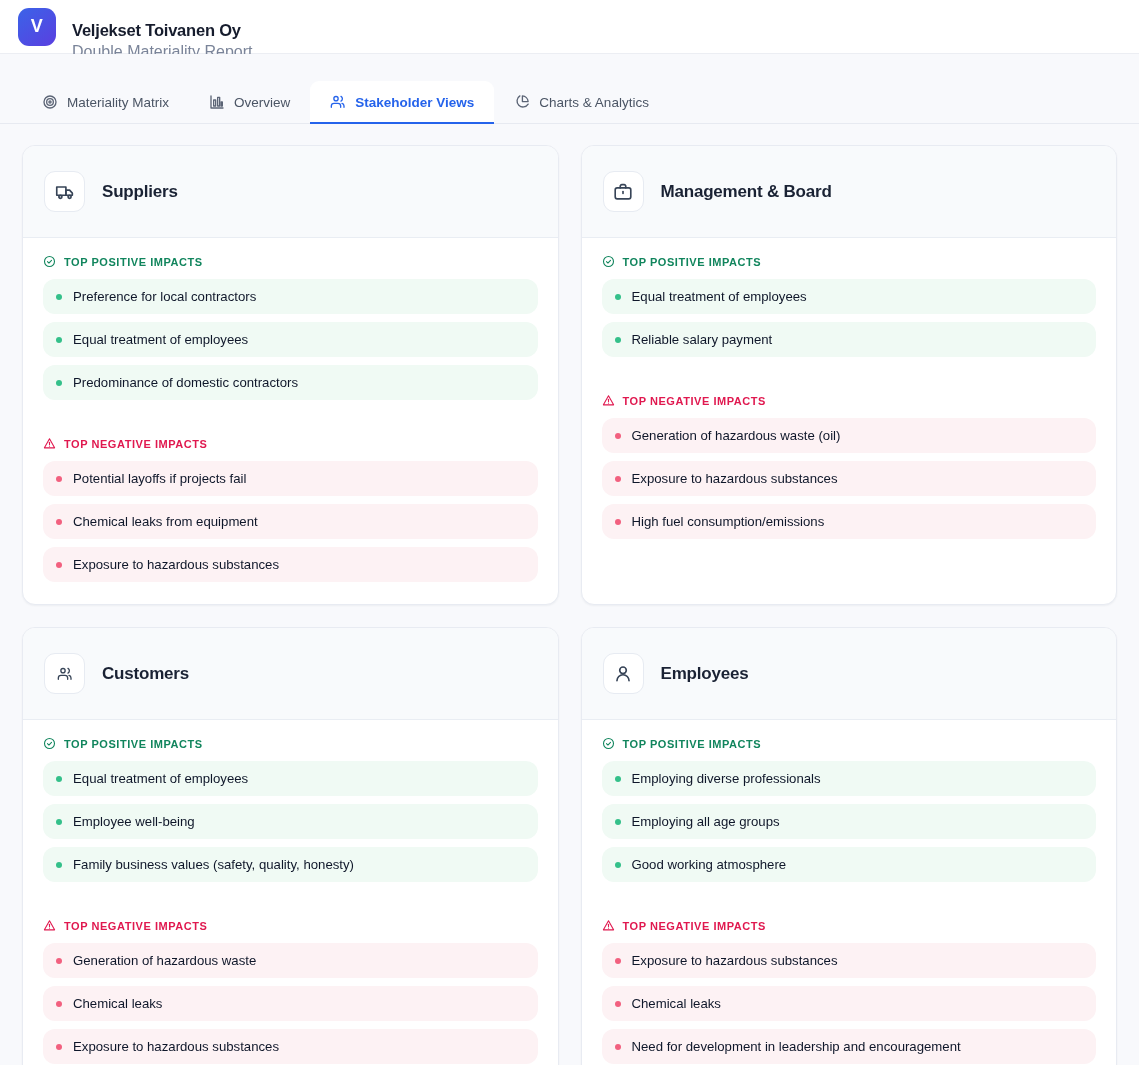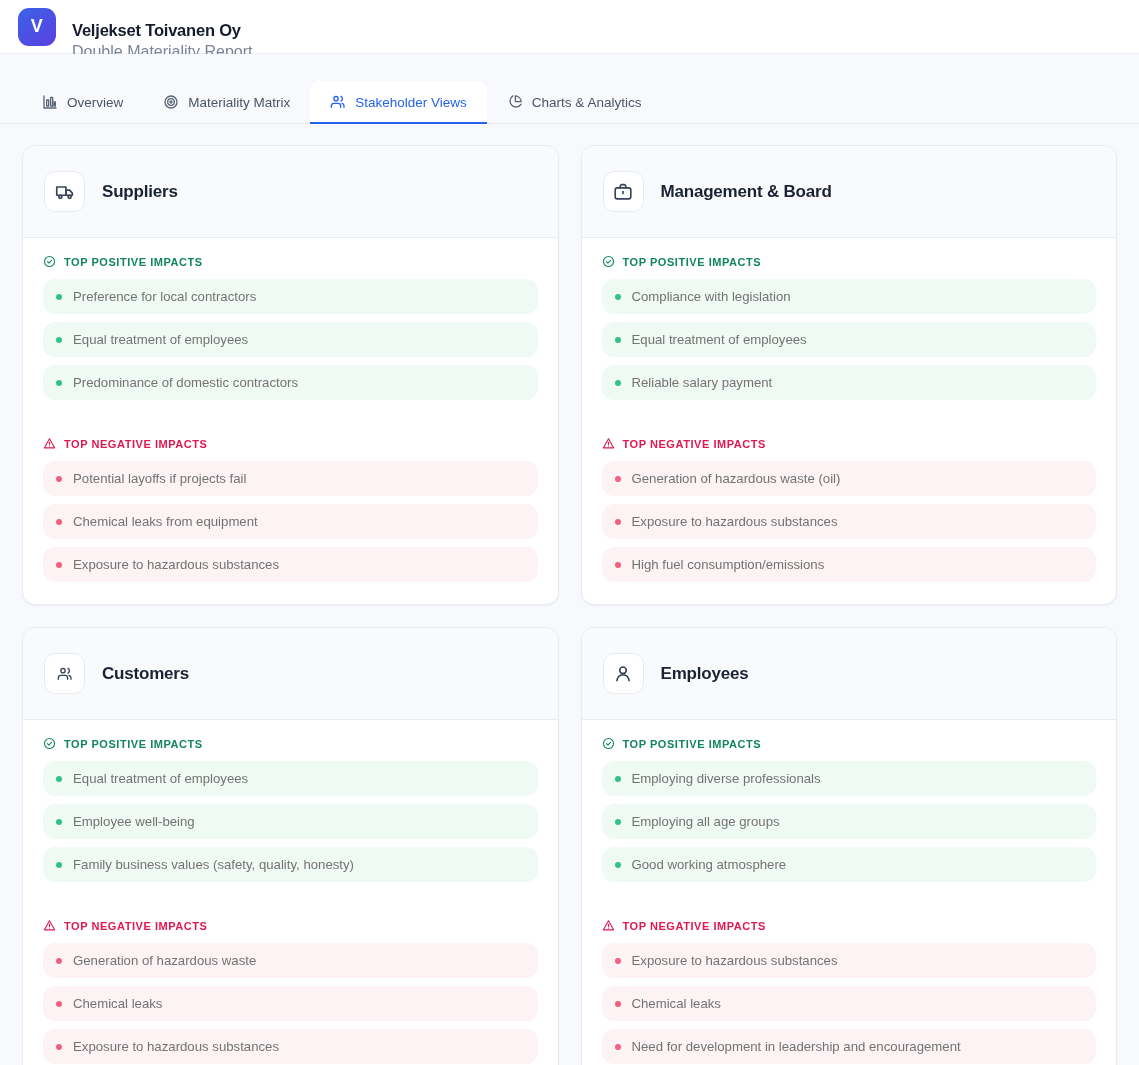--- a/index.html
+++ b/index.html
@@ -69,21 +69,21 @@
     cursor: pointer;
     border-radius: 9px 9px 0 0;
     position: relative;
     background: transparent;
     white-space: nowrap;
   }
   .tab .tab-ico { display: flex; align-items: center; color: #5b6475; }
   .tab.active {
     background: #ffffff;
     color: #2563eb;
-    font-weight: normal;
+    font-weight: bold;
   }
   .tab.active .tab-ico { color: #2563eb; }
   .tab.active::after {
     content: "";
     position: absolute;
     left: 0; right: 0; bottom: -1px;
     height: 2px;
     background: #2563eb;
   }
 
@@ -145,21 +145,21 @@
 
   .sect-head.neg { margin-top: 37px; }
 
   .impact {
     display: flex;
     align-items: center;
     gap: 11px;
     border-radius: 12px;
     padding: 10px 13px;
     font-size: 13.2px;
-    color: #737373;
+    color: #0f172a;
     margin-bottom: 8px;
     min-height: 33px;
   }
   .impact:last-child { margin-bottom: 0; }
   .impact.pos { background: #f0faf4; }
   .impact.neg { background: #fdf2f4; }
   .dot { width: 6px; height: 6px; border-radius: 50%; flex: none; }
   .impact.pos .dot { background: #34c08a; }
   .impact.neg .dot { background: #f2607f; }
 </style>
@@ -170,41 +170,41 @@
   <div class="logo-badge">
     <span>V</span>
   </div>
   <div class="brand-text">
     <div class="brand-title">Veljekset Toivanen Oy</div>
     <div class="brand-sub">Double Materiality Report</div>
   </div>
 </div>
 
 <div class="tabbar" id="tabbar">
+    <div class="tab">
+      <span class="tab-ico">
+        <svg width="16" height="16" viewBox="0 0 24 24" fill="none" stroke="currentColor" stroke-width="2">
+          <circle cx="12" cy="12" r="9"></circle>
+          <circle cx="12" cy="12" r="5"></circle>
+          <circle cx="12" cy="12" r="1.6"></circle>
+        </svg>
+      </span>
+      <span>Materiality Matrix</span>
+    </div>
     <div class="tab">
       <span class="tab-ico">
         <svg width="16" height="16" viewBox="0 0 24 24" fill="none" stroke="currentColor" stroke-width="2" stroke-linecap="round" stroke-linejoin="round">
           <path d="M3 3v18h18"></path>
           <rect x="7" y="9" width="3" height="9"></rect>
           <rect x="13" y="5" width="3" height="13"></rect>
           <rect x="18" y="12" width="2" height="6"></rect>
         </svg>
       </span>
       <span>Overview</span>
     </div>
-    <div class="tab">
-      <span class="tab-ico">
-        <svg width="16" height="16" viewBox="0 0 24 24" fill="none" stroke="currentColor" stroke-width="2">
-          <circle cx="12" cy="12" r="9"></circle>
-          <circle cx="12" cy="12" r="5"></circle>
-          <circle cx="12" cy="12" r="1.6"></circle>
-        </svg>
-      </span>
-      <span>Materiality Matrix</span>
-    </div>
     <div class="tab active">
       <span class="tab-ico">
         <svg width="16" height="16" viewBox="0 0 24 24" fill="none" stroke="currentColor" stroke-width="2" stroke-linecap="round" stroke-linejoin="round">
           <path d="M16 20v-2a4 4 0 0 0-4-4H6a4 4 0 0 0-4 4v2"></path>
           <circle cx="9" cy="7" r="3.2"></circle>
           <path d="M21 20v-2a4 4 0 0 0-3-3.8"></path>
           <path d="M16.5 3.6a4 4 0 0 1 0 7"></path>
         </svg>
       </span>
       <span>Stakeholder Views</span>
@@ -300,24 +300,20 @@
             <svg width="13" height="13" viewBox="0 0 24 24" fill="none" stroke="currentColor" stroke-width="2" stroke-linecap="round" stroke-linejoin="round">
               <circle cx="12" cy="12" r="9.2"></circle>
               <path d="M8.3 12.2l2.6 2.6 4.8-5"></path>
             </svg>
           </span>
           <span>TOP POSITIVE IMPACTS</span>
         </div>
         <div>
           <div class="impact pos">
             <span class="dot"></span>
-            <span>Compliance with legislation</span>
-          </div>
-          <div class="impact pos">
-            <span class="dot"></span>
             <span>Equal treatment of employees</span>
           </div>
           <div class="impact pos">
             <span class="dot"></span>
             <span>Reliable salary payment</span>
           </div>
         </div>
         <div class="sect-head neg">
           <span class="s-ico">
             <svg width="13" height="13" viewBox="0 0 24 24" fill="none" stroke="currentColor" stroke-width="2" stroke-linecap="round" stroke-linejoin="round">

